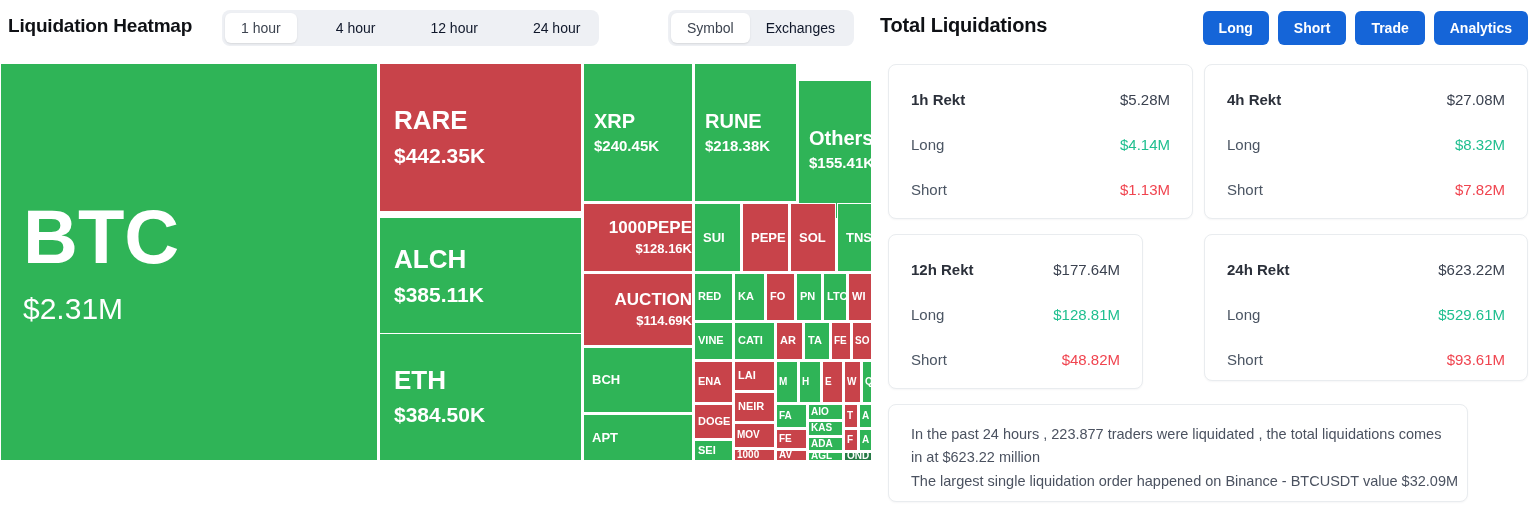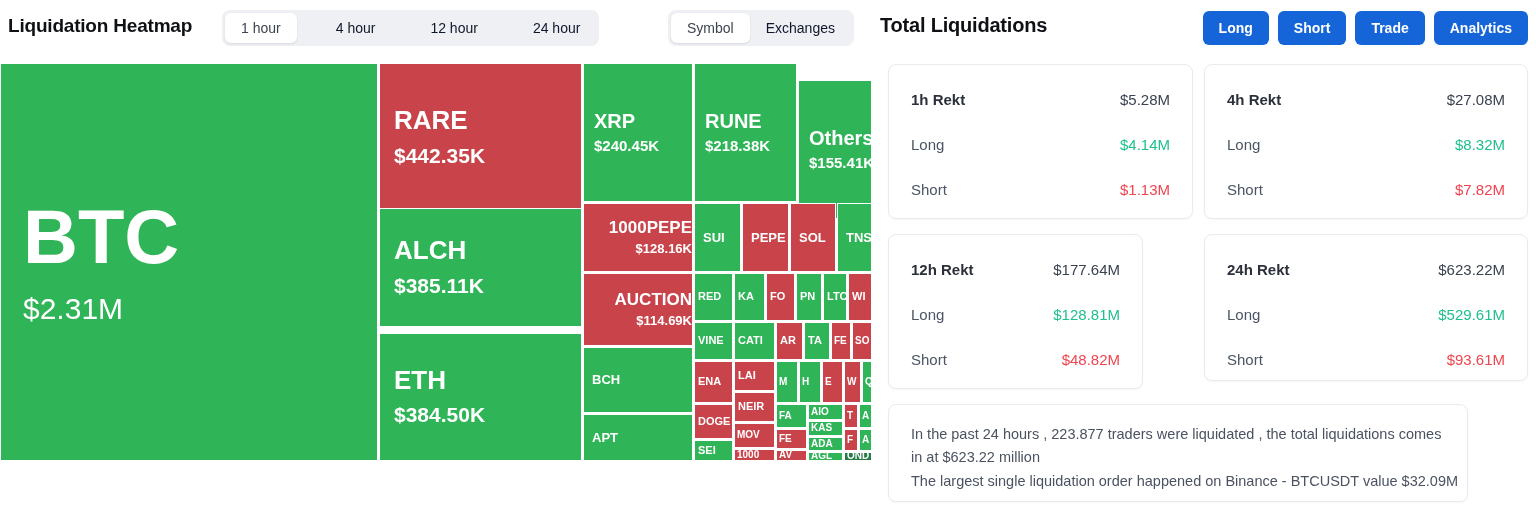--- a/index.html
+++ b/index.html
@@ -147,21 +147,21 @@
 
   <div class="treemap" id="treemap">
       <div class="tile green sz-xxl" style="left: 0px; top: 2px; width: 378px; height: 398px;">
         <div class="sym">BTC</div>
         <div class="val">$2.31M</div>
       </div>
       <div class="tile red sz-xl" style="left: 379px; top: 2px; width: 203px; height: 149px;">
         <div class="sym">RARE</div>
         <div class="val">$442.35K</div>
       </div>
-      <div class="tile green sz-xl" style="left: 379px; top: 147px; width: 203px; height: 119px;">
+      <div class="tile green sz-xl" style="left: 379px; top: 156px; width: 203px; height: 119px;">
         <div class="sym">ALCH</div>
         <div class="val">$385.11K</div>
       </div>
       <div class="tile green sz-xl" style="left: 379px; top: 272px; width: 203px; height: 128px;">
         <div class="sym">ETH</div>
         <div class="val">$384.50K</div>
       </div>
       <div class="tile green sz-l" style="left: 583px; top: 2px; width: 110px; height: 139px;">
         <div class="sym">XRP</div>
         <div class="val">$240.45K</div>

